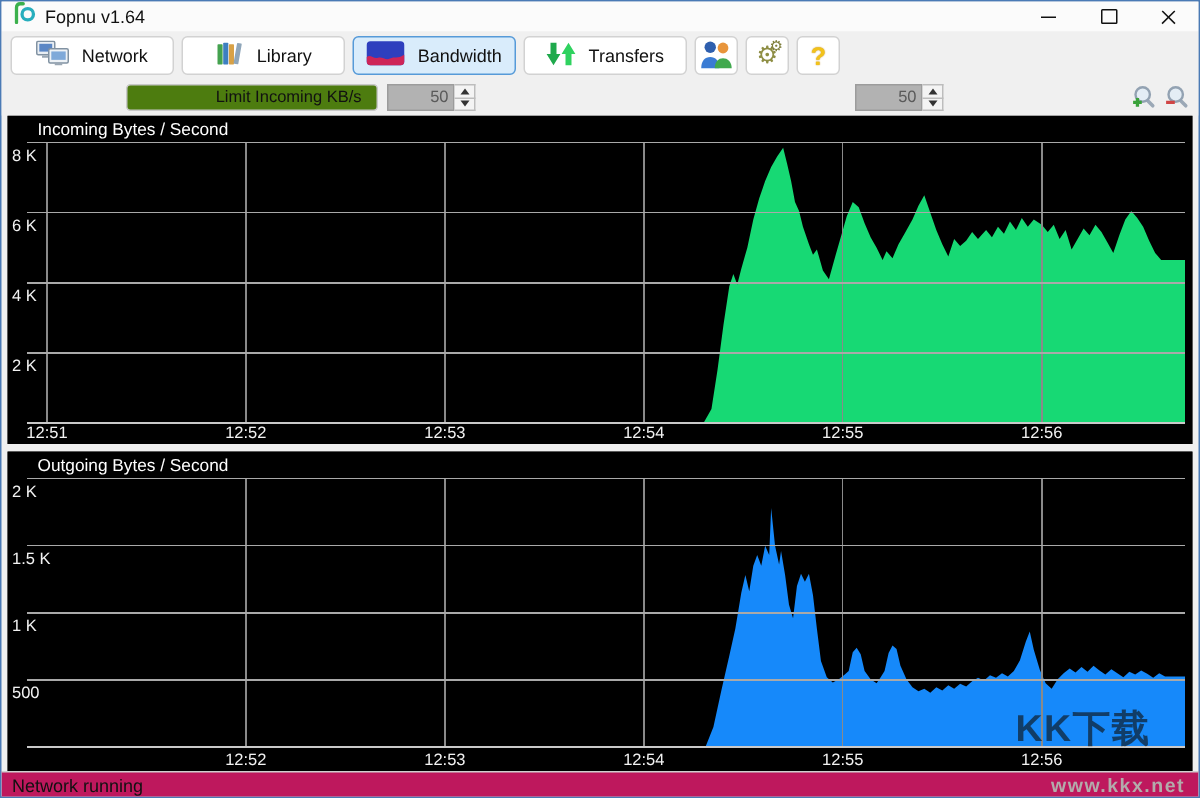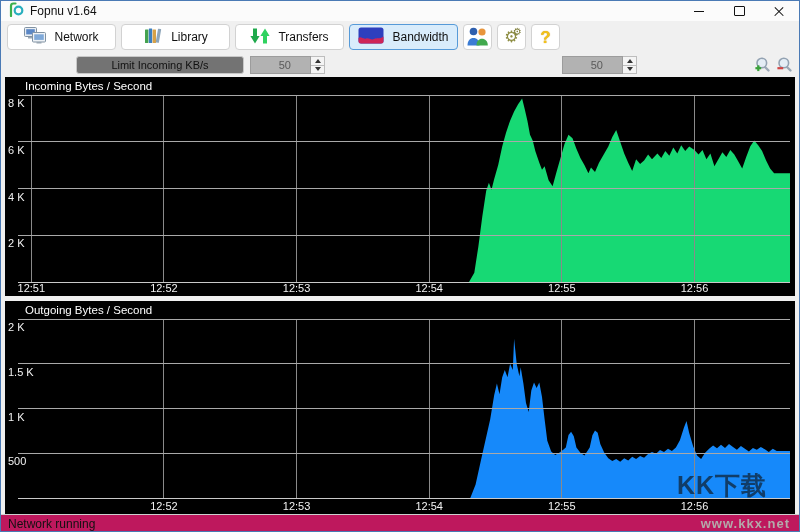--- a/index.html
+++ b/index.html
@@ -26,25 +26,25 @@
     font-family:"Liberation Sans",sans-serif;cursor:pointer;padding:0;}
   .nav-btn.active{background:#d9ecfb;border:1px solid #569ad8;}
   .icon-btn{width:29px;height:26px;background:#fff;border:1px solid #d2d2d2;border-radius:4px;
     display:flex;align-items:center;justify-content:center;cursor:pointer;padding:0;position:relative;}
   .gear-big{font-size:16px;line-height:1;color:#8e8e44;font-family:"DejaVu Sans",sans-serif;}
   .gear-small{font-size:10px;line-height:1;color:#7f7f3c;font-family:"DejaVu Sans",sans-serif;position:absolute;right:3px;top:2px;}
   .help-glyph{font-size:17px;font-weight:bold;color:#f2c21a;line-height:1;text-shadow:0 0 1px #c08a20;}
   
   .subtoolbar{height:24px;display:flex;align-items:center;position:relative;background:#f0f0f0;}
   .sub-half{width:50%;display:flex;justify-content:center;align-items:center;gap:6px;}
-  .limit-btn{height:18px;min-width:168px;font-size:11px;background:#737373;border:1px solid #c8c8c8;
-    border-radius:3px;color:#111;padding:0 10px;cursor:pointer;font-family:"Liberation Sans",sans-serif;}
+  .limit-btn{height:18px;min-width:168px;font-size:11px;background:#4d7c0f;border:1px solid #c8c8c8;
+    border-radius:3px;color:#111;padding:0 10px;cursor:pointer;font-family:"Liberation Sans",sans-serif;text-align:right;}
   .spinner{display:flex;height:18px;}
   .spin-value{width:40px;background:#b2b2b2;border:1px solid #9c9c9c;color:#5a5a5a;font-size:11px;
-    display:flex;align-items:center;justify-content:flex-end;padding-right:19px;}
+    display:flex;align-items:center;justify-content:flex-end;padding-right:3px;}
   .spin-arrows{width:14px;display:flex;flex-direction:column;}
   .spin-btn{flex:1;background:#f4f4f4;border:1px solid #bdbdbd;border-left:none;display:flex;
     align-items:center;justify-content:center;padding:0;cursor:pointer;}
   .spin-btn + .spin-btn{border-top:none;}
   .tri-up{width:0;height:0;border-left:3.5px solid transparent;border-right:3.5px solid transparent;border-bottom:4px solid #333;}
   .tri-down{width:0;height:0;border-left:3.5px solid transparent;border-right:3.5px solid transparent;border-top:4px solid #333;}
   .zoom-group{position:absolute;right:6px;top:3px;display:flex;gap:4px;}
   .zoom-btn{width:18px;height:18px;background:transparent;border:none;padding:0;cursor:pointer;}
   
   .panel{height:219px;margin:0 4px;background:#000;}
@@ -103,37 +103,37 @@
         <rect x="2" y="2.5" width="3.4" height="13.5" rx="0.5" fill="#44a24f"></rect>
         <rect x="5.8" y="1.5" width="3.4" height="14.5" rx="0.5" fill="#3d7fc0"></rect>
         <rect x="9.6" y="2.5" width="3.4" height="13.5" rx="0.5" fill="#d8a146"></rect>
         <g transform="rotate(10 15.5 9)">
             <rect x="13.8" y="1.8" width="3.2" height="14" rx="0.5" fill="#8fa6ba"></rect>
           </g>
       </svg>
     </span>
     <span>Library</span>
   </button>
+  <button class="nav-btn active">
+    <span>
+      <svg width="26" height="17" viewBox="0 0 26 17">
+        <rect x="0.5" y="0.5" width="25" height="16" rx="2.5" fill="#2e3fbe"></rect>
+        <path d="M0.5,14 L0.5,11 C3,9 5,12.5 8,11.5 C11,10.5 13,13.5 16,12 C19,10.5 21,12.5 25.5,9.5 L25.5,14 Q25.5,16.5 23,16.5 L3,16.5 Q0.5,16.5 0.5,14 Z" fill="#ce2558"></path>
+      </svg>
+    </span>
+    <span>Bandwidth</span>
+  </button>
   <button class="nav-btn">
     <span>
       <svg width="20" height="18" viewBox="0 0 20 18">
         <polygon points="3,1.5 7,1.5 7,9 9.6,9 5,16.5 0.4,9 3,9" fill="#1fa94c"></polygon>
         <polygon points="15,1.5 19.6,9 17,9 17,16.5 13,16.5 13,9 10.4,9" fill="#2fd25f"></polygon>
       </svg>
     </span>
     <span>Transfers</span>
-  </button>
-  <button class="nav-btn active">
-    <span>
-      <svg width="26" height="17" viewBox="0 0 26 17">
-        <rect x="0.5" y="0.5" width="25" height="16" rx="2.5" fill="#2e3fbe"></rect>
-        <path d="M0.5,14 L0.5,11 C3,9 5,12.5 8,11.5 C11,10.5 13,13.5 16,12 C19,10.5 21,12.5 25.5,9.5 L25.5,14 Q25.5,16.5 23,16.5 L3,16.5 Q0.5,16.5 0.5,14 Z" fill="#ce2558"></path>
-      </svg>
-    </span>
-    <span>Bandwidth</span>
   </button>
   <button class="icon-btn">
     <span>
       <svg width="24" height="20" viewBox="0 0 24 20">
         <circle cx="7.5" cy="5.5" r="3.8" fill="#2e5fae"></circle>
         <path d="M1.5,19.5 C1.5,14.5 4,12 7.5,12 C11,12 13.5,14.5 13.5,19.5 Z" fill="#3b7cd4"></path>
         <circle cx="16" cy="6" r="3.6" fill="#e8953c"></circle>
         <path d="M10.5,19.5 C10.5,15 13,12.8 16,12.8 C19,12.8 21.8,15 21.8,19.5 Z" fill="#41a94e"></path>
       </svg>
     </span>

